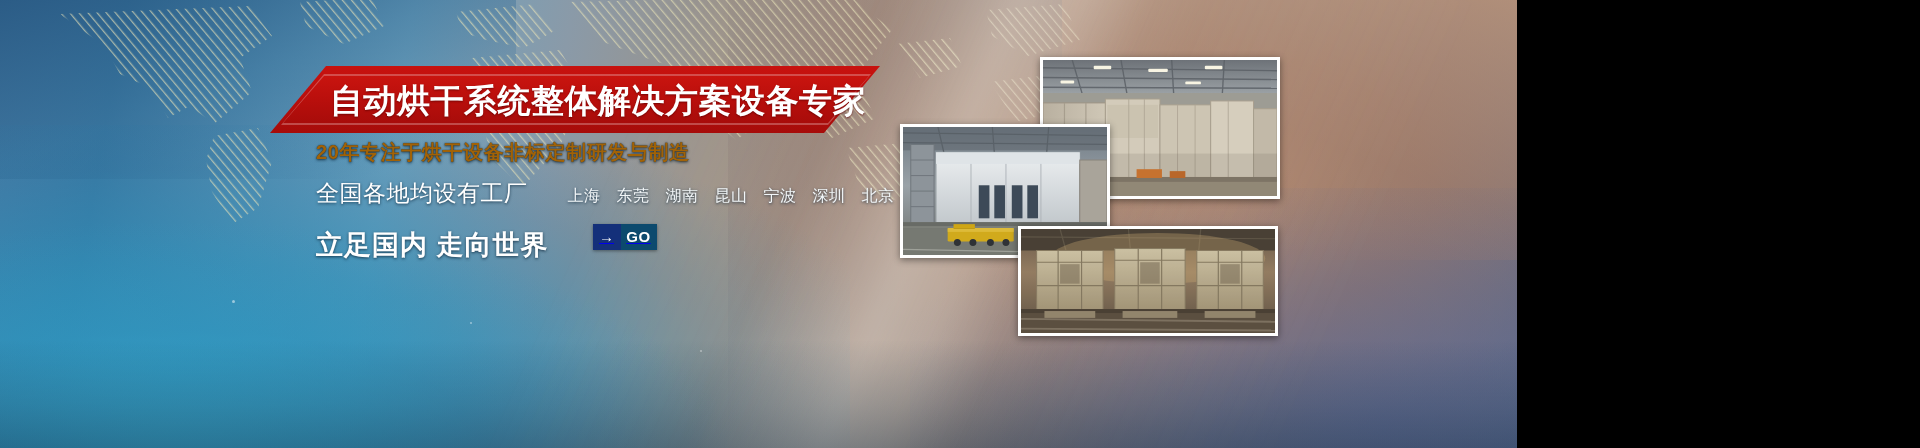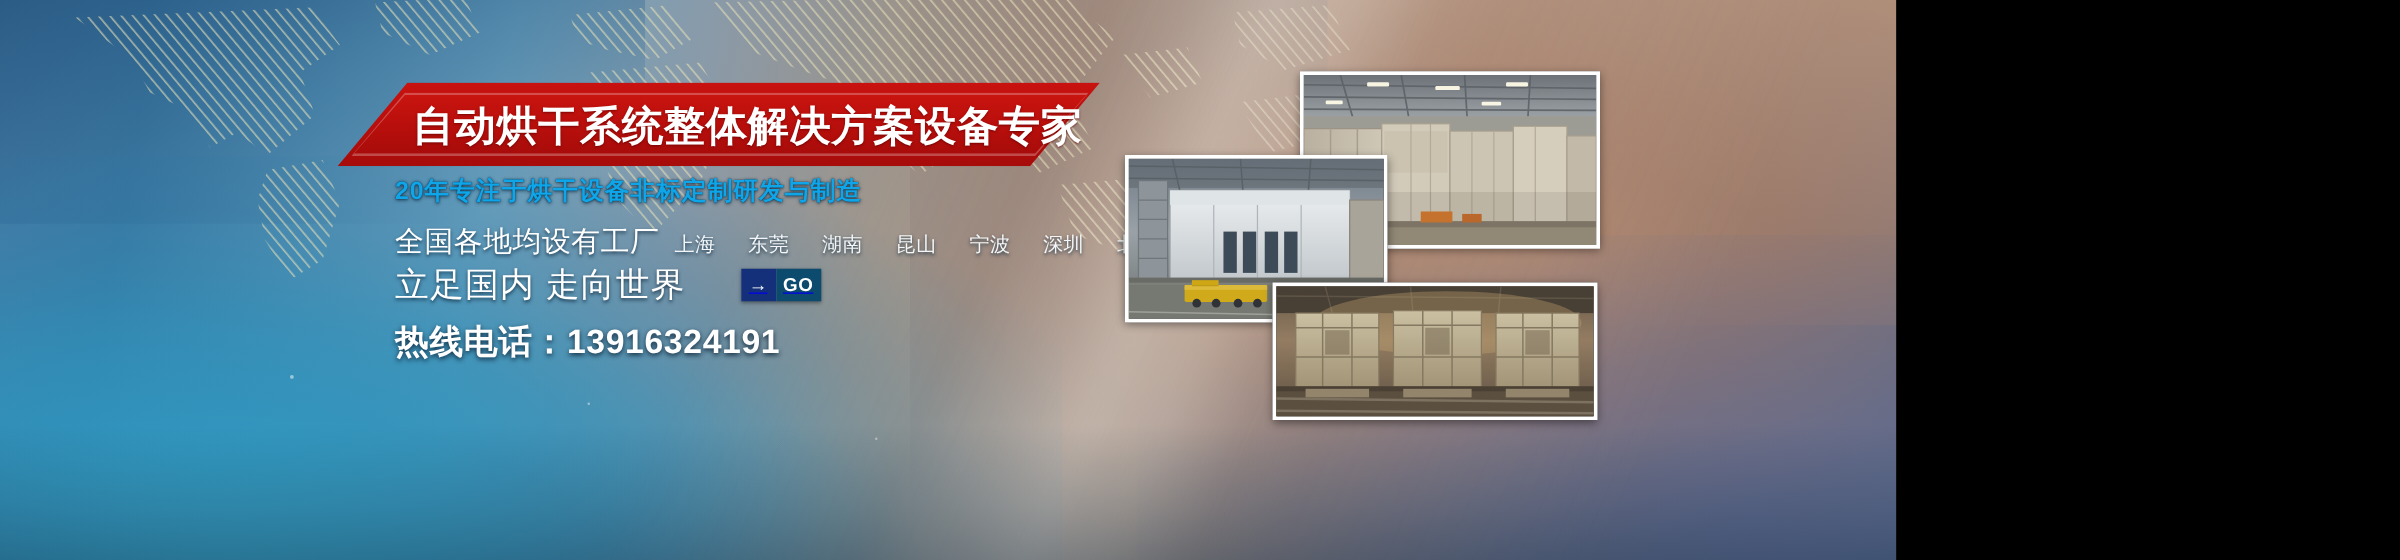--- a/index.html
+++ b/index.html
@@ -77,33 +77,33 @@
   #ribbon-title{
     position:absolute;left:330px;top:78px;width:560px;height:45px;
     color:#fff;font-size:33px;font-weight:bold;letter-spacing:.5px;
     line-height:45px;white-space:nowrap;
     text-shadow:0 1px 2px rgba(90,0,0,.7);
   }
 
   
   #sub1{
     position:absolute;left:316px;top:139px;
-    color:#0ea5e9;font-size:20px;font-weight:bold;letter-spacing:.6px;white-space:nowrap;
+    color:#a16207;font-size:20px;font-weight:bold;letter-spacing:.6px;white-space:nowrap;
     text-shadow:0 1px 3px rgba(10,35,55,.85), 0 0 1px rgba(10,35,55,.9);
   }
   #line2{position:absolute;left:316px;top:178px;white-space:nowrap;
     display:flex;align-items:baseline;gap:0;}
   #sub2{color:#fff;font-size:23px;font-weight:400;letter-spacing:.5px;
     text-shadow:0 1px 3px rgba(10,35,55,.8);}
-  #cities{margin-left:12px;display:flex;gap:26px;}
+  #cities{margin-left:40px;display:flex;gap:16px;}
   #cities span{color:#f2f6f8;font-size:16px;letter-spacing:.5px;
     text-shadow:0 1px 3px rgba(10,35,55,.8);}
   #line3{position:absolute;left:316px;top:210px;display:flex;align-items:center;}
-  #sub3{color:#fff;font-size:27px;font-weight:400;letter-spacing:1px;white-space:nowrap;
-    text-shadow:0 1px 3px rgba(10,35,55,.8);}
+  #sub3{color:#fff;font-size:27px;font-weight:700;letter-spacing:1px;white-space:nowrap;
+    text-shadow:0 1px 3px rgba(10,35,55,.8);margin-top:17px;}
   #go{margin-left:44px;display:flex;height:26px;width:64px;
     box-shadow:0 1px 3px rgba(0,0,0,.4);}
   #go-arrow{flex:0 0 28px;background:#14307a;color:#fff;display:flex;
     align-items:center;justify-content:center;font-size:15px;font-weight:bold;}
   #go-label{flex:1;background:#0c4a6e;color:#fff;display:flex;
     align-items:center;justify-content:center;font-size:15px;font-weight:bold;letter-spacing:.5px;}
   #hotline{position:absolute;left:316px;top:255px;white-space:nowrap;
     font-size:27px;font-weight:bold;letter-spacing:.5px;
     text-shadow:0 2px 4px rgba(8,30,50,.9);}
   #hotline .hl-label{color:#ffffff;}
@@ -199,21 +199,20 @@
   </div>
 
   <div id="line3">
     <span id="sub3">立足国内 走向世界</span>
     <a id="go" href="#">
       <span id="go-arrow">→</span>
       <span id="go-label">GO</span>
     </a>
   </div>
 
-  <div id="hotline"><span class="hl-label">热线电话：</span><span class="hl-num">13916324191</span></div>
 
   <div class="photo" id="photo-hall">
     <svg class="ph-inner" viewBox="0 0 240 142" preserveAspectRatio="none">
       <defs>
         <linearGradient id="hallBg" x1="0" y1="0" x2="0" y2="1">
           <stop offset="0" stop-color="#8e8f8a"></stop>
             <stop offset="0.35" stop-color="#a8a49c"></stop>
           <stop offset="0.72" stop-color="#bdb5a6"></stop>
             <stop offset="1" stop-color="#8f8878"></stop>
         </linearGradient>

